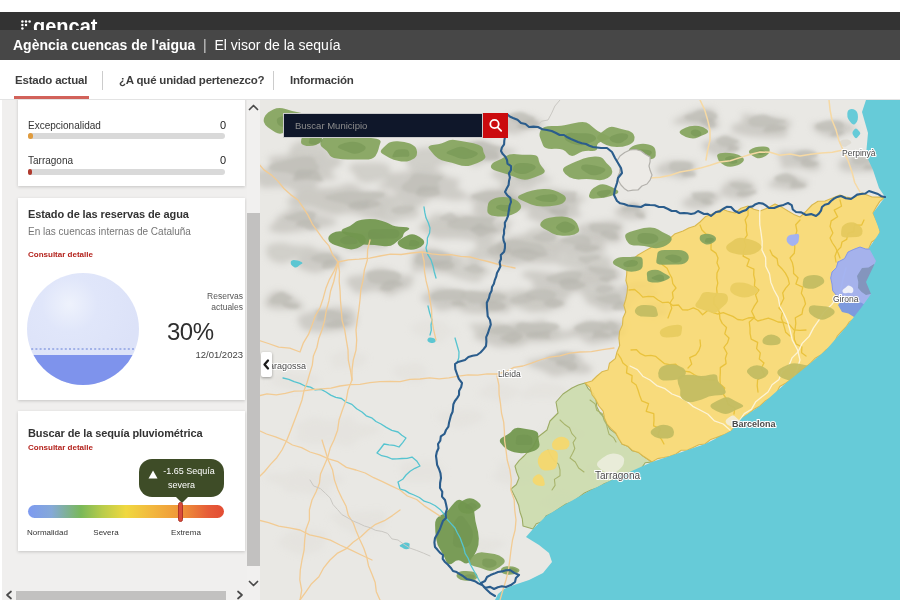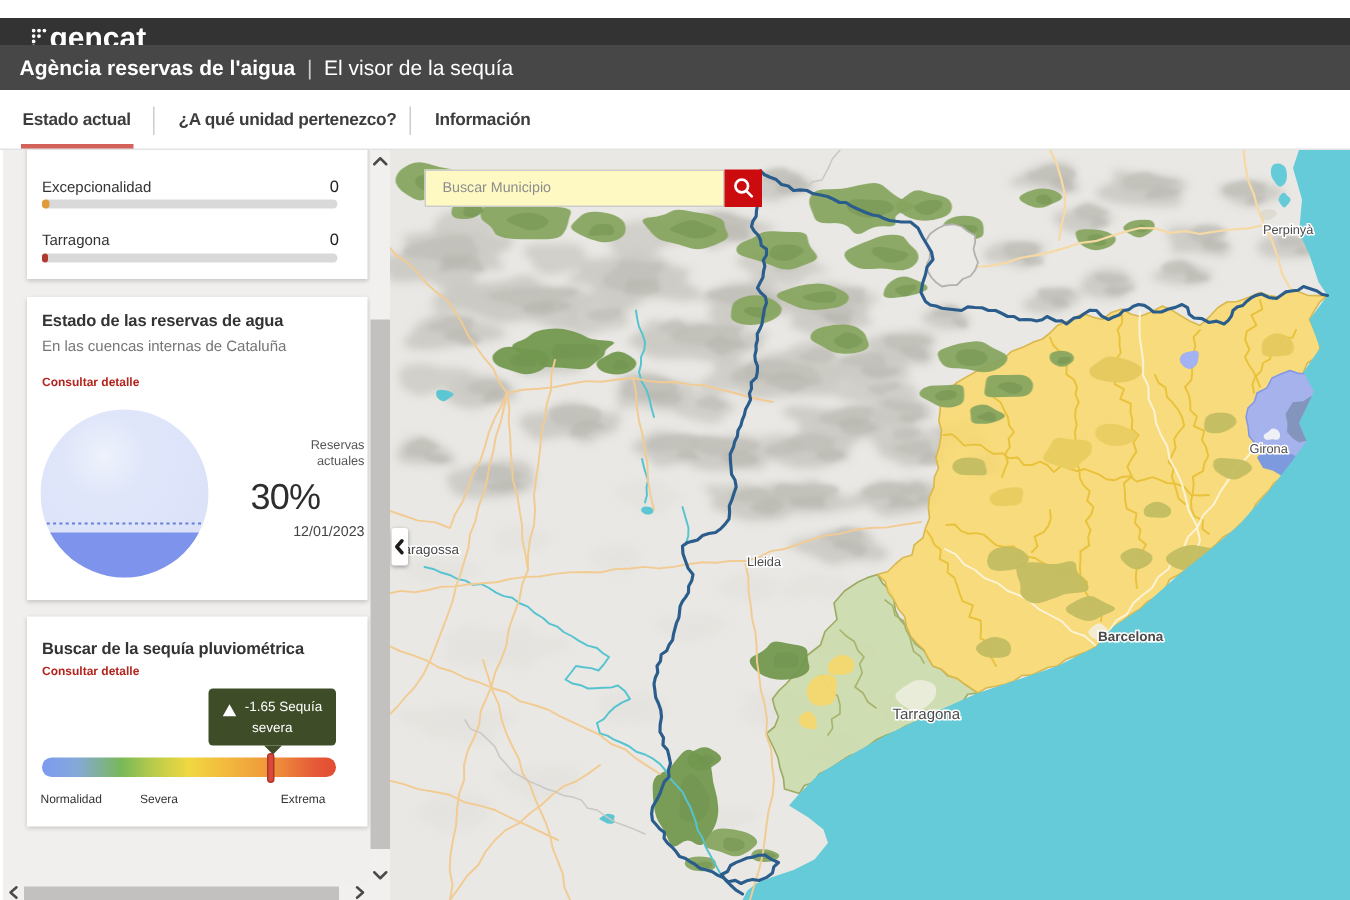--- a/index.html
+++ b/index.html
@@ -18,47 +18,47 @@
 .red{position:absolute;left:10px;color:#b4231d;font-weight:bold;font-size:8px}
 .lbl{position:absolute;left:10px;font-size:10px;color:#333}
 .num{position:absolute;font-size:11px;color:#222}
 .pbar{position:absolute;left:10px;width:197px;height:6px;background:#d9d9d9;border-radius:3px}
 .pseg{position:absolute;left:0;top:0;height:6px;border-radius:3px}
 #vtrack{position:absolute;left:245px;top:0;width:13px;height:500px;background:#f1f0ef}
 #vthumb{position:absolute;left:245px;top:113px;width:13px;height:353px;background:#c2c1c0}
 #htrack{position:absolute;left:0;top:490px;width:245px;height:10px;background:#f1f0ef}
 #hthumb{position:absolute;left:14px;top:490.5px;width:210px;height:9px;background:#c2c1c0}
 #map{position:absolute;left:258px;top:100px;width:642px;height:500px;overflow:hidden;background:#e9e8e4}
-#search{position:absolute;left:25px;top:13px;width:200px;height:25px;background:#fef9c3;border:1px solid #ccc}
+#search{position:absolute;left:25px;top:13px;width:200px;height:25px;background:#0f172a;border:1px solid #ccc}
 #search span{position:absolute;left:11px;top:6px;font-size:9.5px;color:#8d8d8d}
 #sbtn{position:absolute;left:225px;top:13px;width:25px;height:25px;background:#cb0b0e}
 #collapse{position:absolute;left:3px;top:252px;width:11px;height:25px;background:#fff;border-radius:2px;box-shadow:0 1px 3px rgba(0,0,0,.35)}
 
-#tip{position:absolute;left:121px;top:48px;width:85px;height:38px;background:#3e4c27;border-radius:3px;color:#fff}
+#tip{position:absolute;left:121px;top:48px;width:85px;height:38px;background:#3e4c27;border-radius:13px;color:#fff}
 #tip:after{content:"";position:absolute;left:37px;top:38px;border:6px solid transparent;border-top-color:#3e4c27}
 #gbar{position:absolute;left:9.5px;top:94px;width:196.5px;height:13px;border-radius:7px;
 background:linear-gradient(90deg,#7d9af1 0%,#85a9d8 12%,#79b859 27%,#b9cc4a 38%,#f0d840 50%,#f2b83e 63%,#ef9639 78%,#e65c38 92%,#e34c33 100%)}
 #gmark{position:absolute;left:160px;top:91px;width:5px;height:20px;background:#d84b3c;border:1px solid #b03427;border-radius:2.5px}
 </style></head>
 <body>
 <div id="bar1">
     <div id="logo"><svg width="11" height="13" viewBox="0 0 11 13" style="margin-right:1px">
         <g fill="#fff">
           <circle cx="1.4" cy="1.4" r="1.25"></circle>
           <circle cx="5" cy="1.4" r="1.25"></circle>
           <circle cx="8.6" cy="1.4" r="1.25"></circle>
           <circle cx="1.4" cy="5" r="1.25"></circle>
           <circle cx="5" cy="5" r="1.25"></circle>
           <circle cx="1.4" cy="8.6" r="1.25"></circle>
           <rect x="0.15" y="10.6" width="2.5" height="2.4" rx="1.2"></rect>
         </g>
       </svg>gencat</div>
   </div>
 <div id="bar2">
-    <div class="t"><b>Agència reservas de l'aigua</b> <span style="color:#ccc">&nbsp;|</span> <span style="font-weight:normal">&nbsp;El visor de la sequía</span></div>
+    <div class="t"><b>Agència cuencas de l'aigua</b> <span style="color:#ccc">&nbsp;|</span> <span style="font-weight:normal">&nbsp;El visor de la sequía</span></div>
   </div>
 <div id="nav"></div>
 <div class="tab" style="left:15px">Estado actual</div>
 <div class="sep" style="left:102px"></div>
 <div class="tab" style="left:119px">¿A qué unidad pertenezco?</div>
 <div class="sep" style="left:273px"></div>
 <div class="tab" style="left:290px">Información</div>
 <div id="underline"></div>
 <div id="navline"></div>
 
@@ -452,21 +452,21 @@
         <div style="position:absolute;left:9px;top:6px"><svg width="10" height="9" viewBox="0 0 10 9">
             <path d="M5,0.5 L9.5,8.5 L0.5,8.5 Z" fill="#fff"></path>
           </svg></div>
      <div style="position:absolute;left:20px;top:7px;width:60px;text-align:center;font-size:9px">-1.65 Sequía</div>
      <div style="position:absolute;left:0;top:21px;width:85px;text-align:center;font-size:9px">severa</div>
    </div>
    <div id="gbar"></div>
       <div id="gmark"></div>
    <div style="position:absolute;left:9px;top:117px;font-size:8px;color:#333">Normalidad</div>
    <div style="position:absolute;left:60px;top:117px;width:56px;text-align:center;font-size:8px;color:#333">Severa</div>
-   <div style="position:absolute;left:137px;top:117px;width:62px;text-align:right;font-size:8px;color:#333">Extrema</div>
+   <div style="position:absolute;left:137px;top:117px;width:62px;text-align:center;font-size:8px;color:#333">Extrema</div>
  </div>
  <div id="vtrack"></div>
     <div id="vthumb"></div>
  <svg style="position:absolute;left:245px;top:2px" width="13" height="11">
       <polyline points="2.5,7.5 6.5,3.5 10.5,7.5" fill="none" stroke="#4a4a4a" stroke-width="1.7" stroke-linecap="round" stroke-linejoin="round"></polyline>
     </svg>
  <svg style="position:absolute;left:245px;top:478px" width="13" height="11">
       <polyline points="2.5,3.5 6.5,7.5 10.5,3.5" fill="none" stroke="#4a4a4a" stroke-width="1.7" stroke-linecap="round" stroke-linejoin="round"></polyline>
     </svg>
  <div id="htrack"></div>

